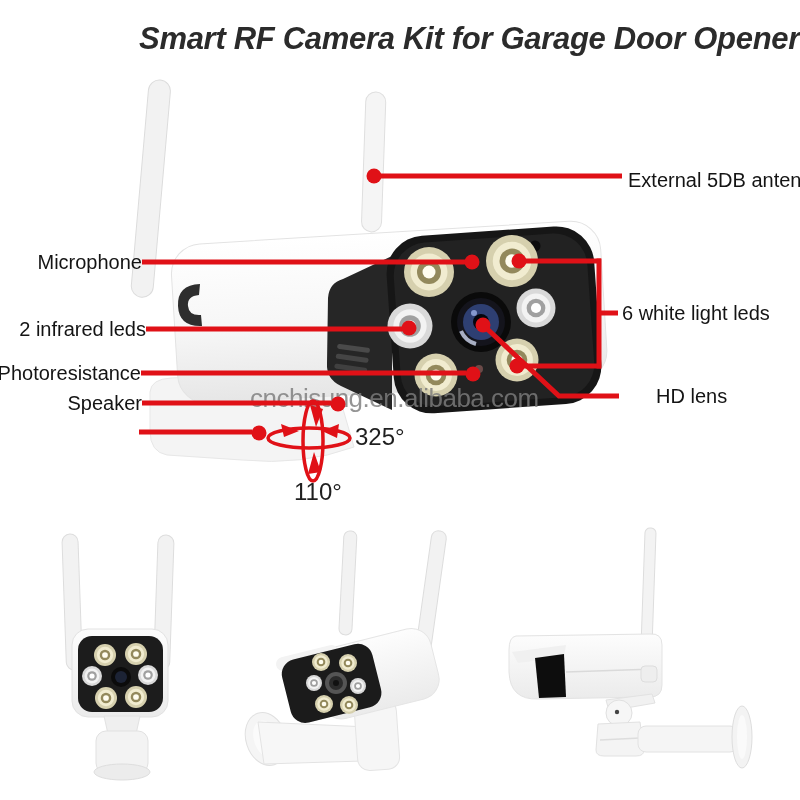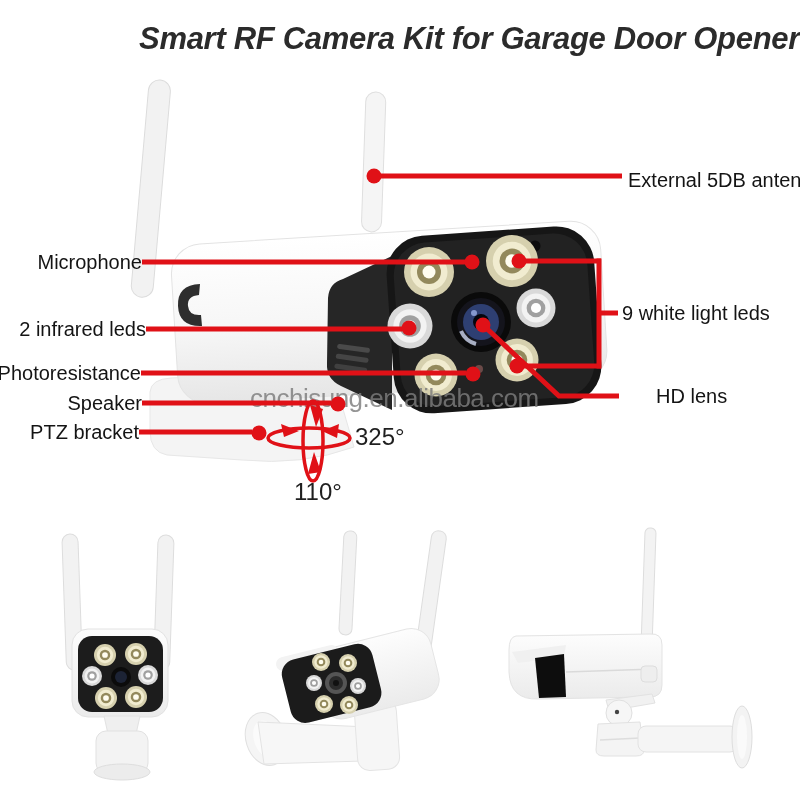--- a/index.html
+++ b/index.html
@@ -237,22 +237,21 @@
       <path d="M308,474 L321,472 L314,452 Z" fill="#e01117"></path>
     </g>
   </svg>
 
   <div class="page-title">Smart RF Camera Kit for Garage Door Opener</div>
 
   <div class="label right-align lb-mic">Microphone</div>
   <div class="label right-align lb-inf">2 infrared leds</div>
   <div class="label right-align lb-photo">Photoresistance</div>
   <div class="label right-align lb-spk">Speaker</div>
-  <div class="label right-align lb-ptz">PTZ bracket</div>
 
   <div class="label lb-ant">External 5DB antenna</div>
-  <div class="label lb-wl">9 white light leds</div>
+  <div class="label lb-wl">6 white light leds</div>
   <div class="label lb-hd">HD lens</div>
 
   <div class="deg deg-pan">325°</div>
   <div class="deg deg-tilt">110°</div>
 
 </div>
 
 </body></html>

